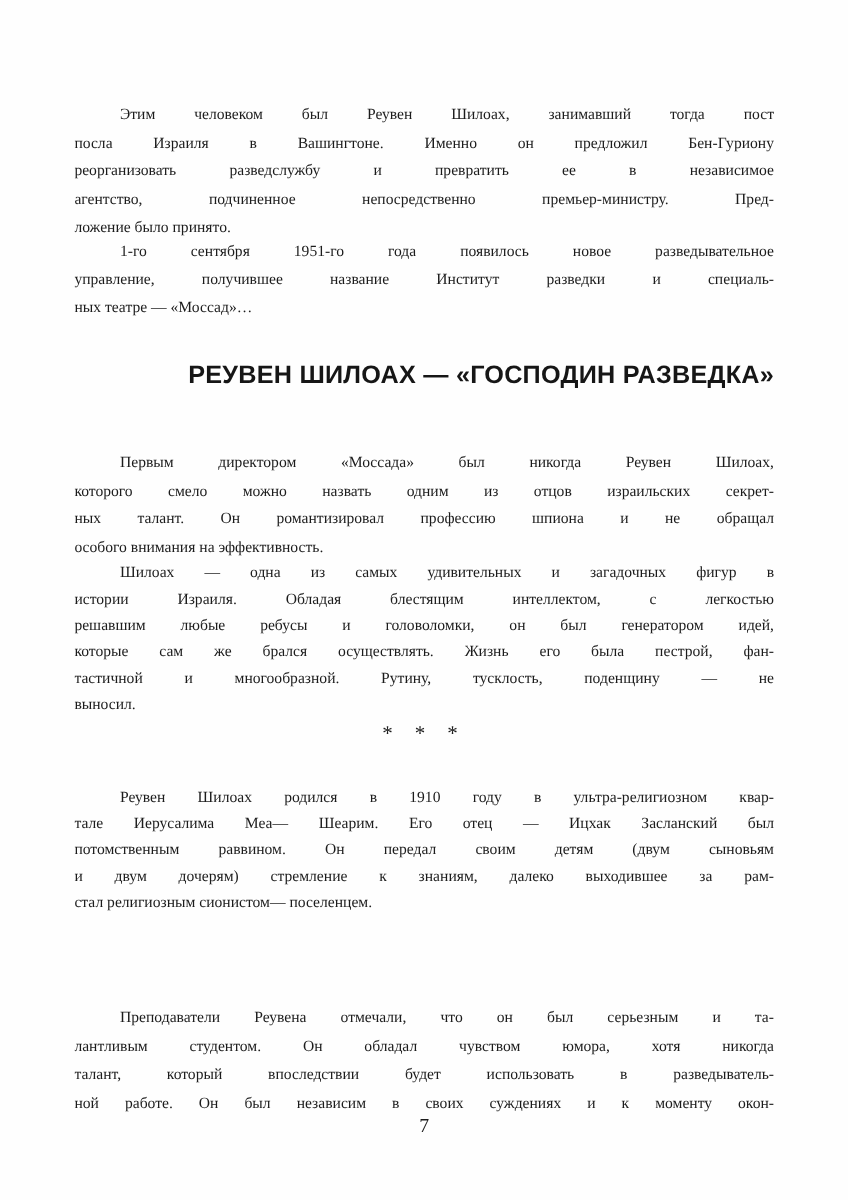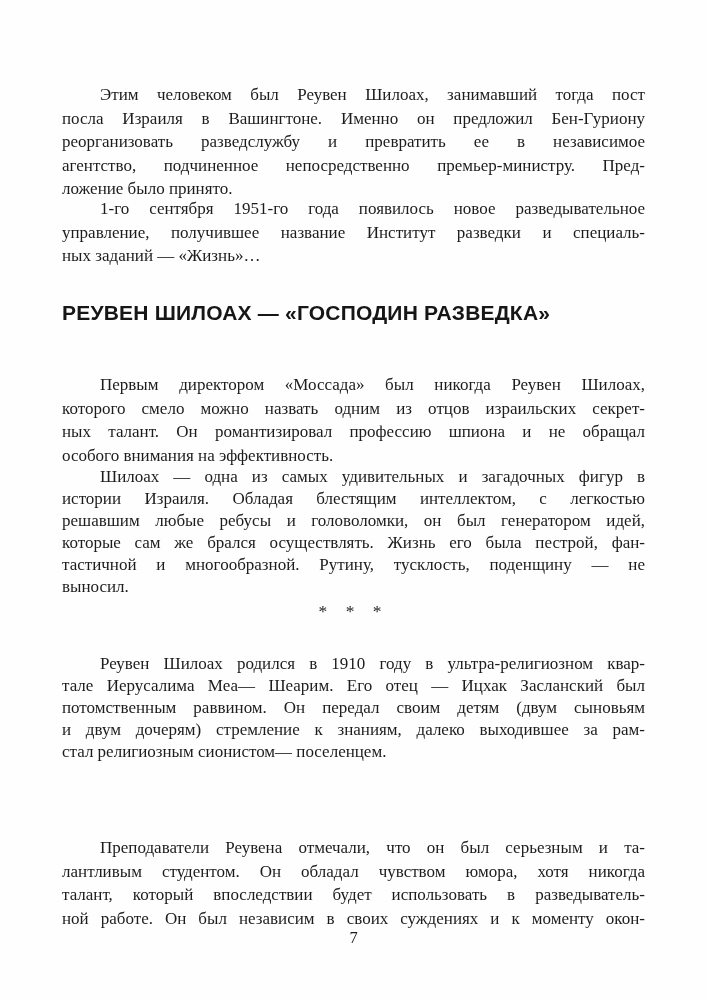--- a/index.html
+++ b/index.html
@@ -18,34 +18,34 @@
     background: #fefefe;
   }
   .block {
     position: absolute;
     left: 62px;
     width: 583px;
   }
   .para { line-height: 23.5px; }
   .para.tight { line-height: 22.1px; }
   .para .line {
-    font-size: 17px;
+    font-size: 13px;
     text-align: justify;
     text-align-last: justify;
     overflow: hidden;
     white-space: normal;
   }
   .para .line.first { text-indent: 38px; }
   .para .line.lastline { text-align-last: left; }
   .heading {
     font-family: "Liberation Sans", sans-serif;
     font-weight: bold;
     font-size: 21px;
     line-height: 26px;
-    text-align: left;
+    text-align: right;
     letter-spacing: 0.2px;
     color: #161616;
   }
   .separator {
     text-align: center;
     font-size: 17.5px;
     letter-spacing: 7px;
     line-height: 20px;
   }
   .pagenum {
@@ -63,21 +63,21 @@
     <div class="line first">Этим человеком был Реувен Шилоах, занимавший тогда пост</div>
     <div class="line">посла Израиля в Вашингтоне. Именно он предложил Бен-Гуриону</div>
     <div class="line">реорганизовать разведслужбу и превратить ее в независимое</div>
     <div class="line">агентство, подчиненное непосредственно премьер-министру. Пред-</div>
     <div class="line lastline">ложение было принято.</div>
   </div>
 
   <div class="block para" style="top:197px">
     <div class="line first">1-го сентября 1951-го года появилось новое разведывательное</div>
     <div class="line">управление, получившее название Институт разведки и специаль-</div>
-    <div class="line lastline">ных заданий — «Жизнь»…</div>
+    <div class="line lastline">ных театре — «Моссад»…</div>
   </div>
 
   <div class="block heading" style="top:300px">РЕУВЕН ШИЛОАХ — «ГОСПОДИН РАЗВЕДКА»</div>
 
   <div class="block para" style="top:373px">
     <div class="line first">Первым директором «Моссада» был никогда Реувен Шилоах,</div>
     <div class="line">которого смело можно назвать одним из отцов израильских секрет-</div>
     <div class="line">ных талант. Он романтизировал профессию шпиона и не обращал</div>
     <div class="line lastline">особого внимания на эффективность.</div>
   </div>

